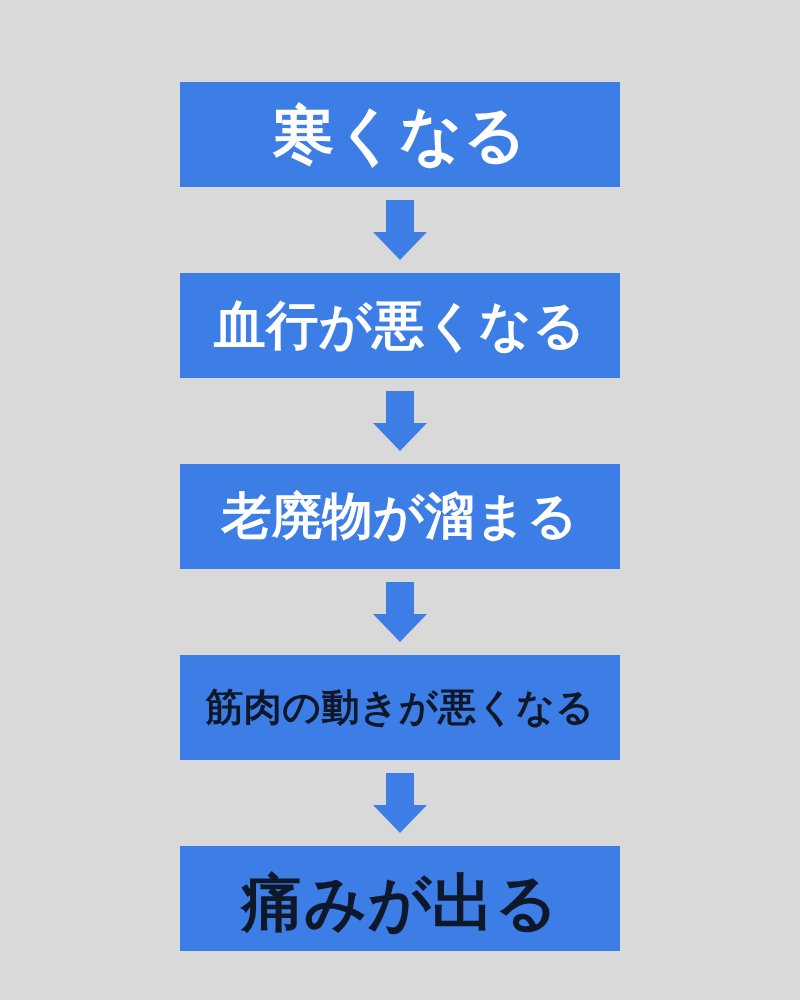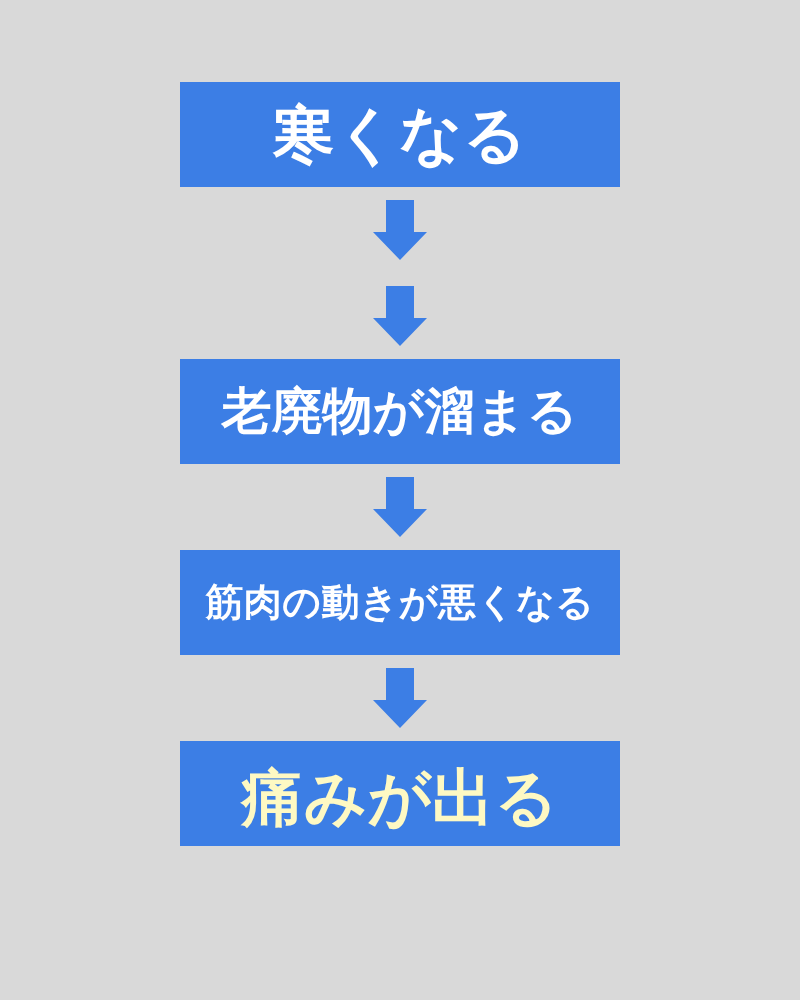--- a/index.html
+++ b/index.html
@@ -76,44 +76,47 @@
   <div class="flow-step step-size-xl" style="background: rgb(60, 126, 229);">
     <span class="flow-step-label" style="color: rgb(255, 255, 255);">寒くなる</span>
   </div>
 
   <div class="flow-arrow">
     <svg viewBox="0 0 54 60" xmlns="http://www.w3.org/2000/svg" aria-hidden="true">
       <polygon points="13,0 41,0 41,32 54,32 27,60 0,32 13,32" fill="#3c7ee5"></polygon>
     </svg>
   </div>
 
+  <div class="flow-step step-size-lg" style="background: rgb(60, 126, 229);">
+    <span class="flow-step-label" style="color: rgb(255, 255, 255);">血行が悪くなる</span>
+  </div>
 
   <div class="flow-arrow">
     <svg viewBox="0 0 54 60" xmlns="http://www.w3.org/2000/svg" aria-hidden="true">
       <polygon points="13,0 41,0 41,32 54,32 27,60 0,32 13,32" fill="#3c7ee5"></polygon>
     </svg>
   </div>
 
   <div class="flow-step step-size-md" style="background: rgb(60, 126, 229); align-items: center;">
     <span class="flow-step-label" style="color: rgb(255, 255, 255);">老廃物が溜まる</span>
   </div>
 
   <div class="flow-arrow">
     <svg viewBox="0 0 54 60" xmlns="http://www.w3.org/2000/svg" aria-hidden="true">
       <polygon points="13,0 41,0 41,32 54,32 27,60 0,32 13,32" fill="#3c7ee5"></polygon>
     </svg>
   </div>
 
   <div class="flow-step step-size-sm" style="background: rgb(60, 126, 229);">
-    <span class="flow-step-label" style="color: #ffffff;">筋肉の動きが悪くなる</span>
+    <span class="flow-step-label" style="color: #0f172a;">筋肉の動きが悪くなる</span>
   </div>
 
   <div class="flow-arrow">
     <svg viewBox="0 0 54 60" xmlns="http://www.w3.org/2000/svg" aria-hidden="true">
       <polygon points="13,0 41,0 41,32 54,32 27,60 0,32 13,32" fill="#3c7ee5"></polygon>
     </svg>
   </div>
 
   <div class="flow-step step-size-xl" style="background: rgb(60, 126, 229);">
-    <span class="flow-step-label" style="color: #fef9c3; margin-top: 8px;">痛みが出る</span>
+    <span class="flow-step-label" style="color: #0f172a; margin-top: 8px;">痛みが出る</span>
   </div>
 
 </div>
 
 </body></html>

